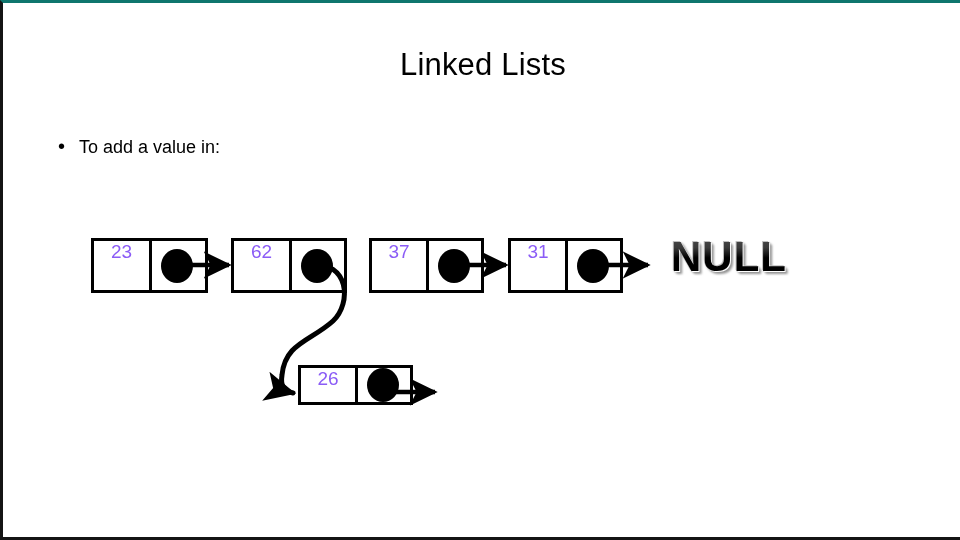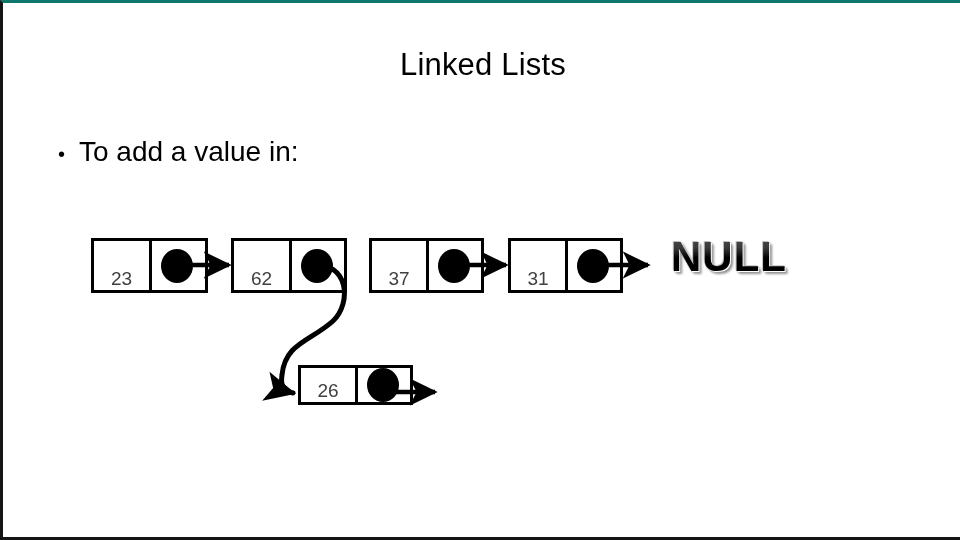--- a/index.html
+++ b/index.html
@@ -45,21 +45,21 @@
     display: flex;
     align-items: baseline;
     gap: 14px;
   }
   .bullet-dot {
     font-size: 20px;
     line-height: 1;
     color: #000;
   }
   .bullet-text {
-    font-size: 28px;
+    font-size: 18px;
     color: #000;
     font-family: "Liberation Sans", sans-serif;
   }
 
   
   #diagram {
     position: absolute;
     left: 0;
     top: 0;
     width: 960px;
@@ -70,24 +70,24 @@
   .node {
     position: absolute;
     display: flex;
     box-sizing: border-box;
     border: 3px solid #000000;
     background: #ffffff;
   }
   .node .cell-value {
     box-sizing: border-box;
     display: flex;
-    align-items: flex-end;
+    align-items: flex-start;
     justify-content: center;
     font-size: 19px;
-    color: #404040;
+    color: #8b5cf6;
     font-family: "Liberation Sans", sans-serif;
   }
   .node .cell-ptr {
     box-sizing: border-box;
     border-left: 3px solid #000000;
     position: relative;
     display: flex;
     align-items: center;
     justify-content: flex-start;
   }

